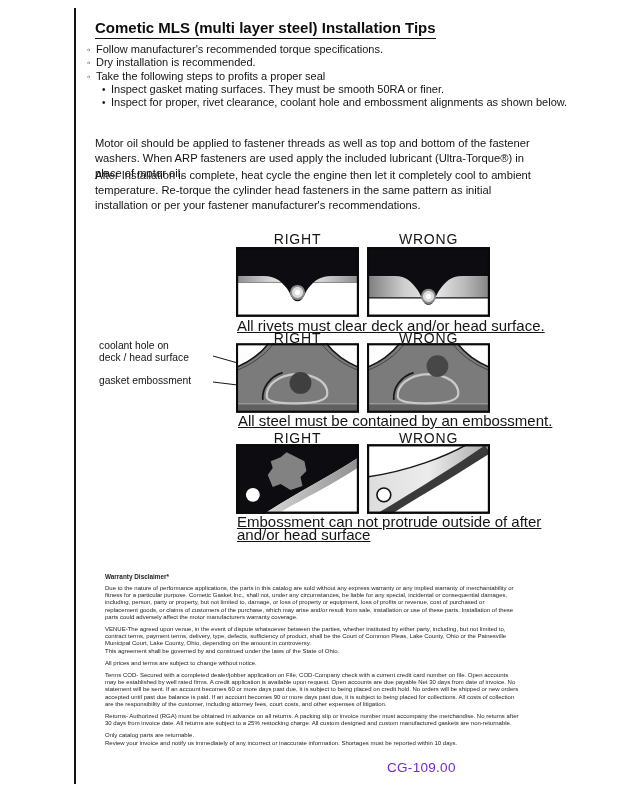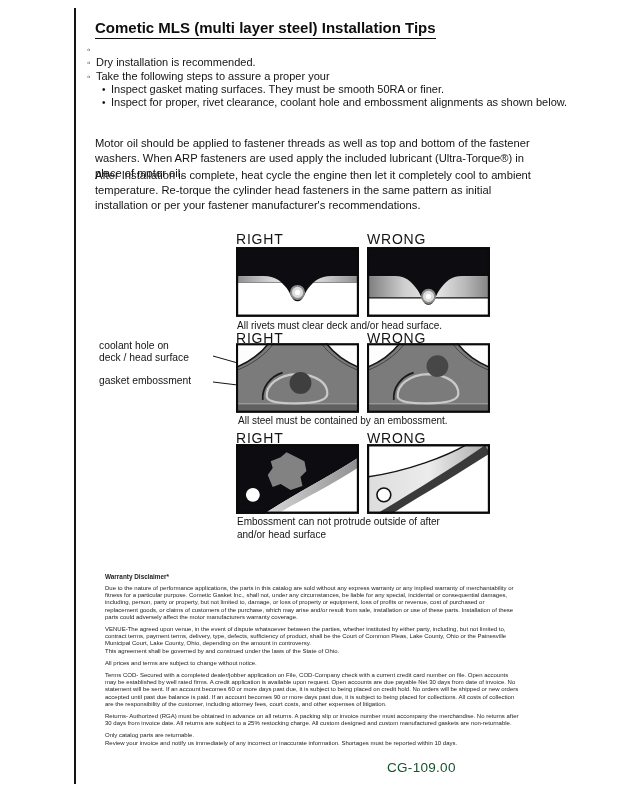--- a/index.html
+++ b/index.html
@@ -10,50 +10,51 @@
   .title{left:95px;top:19px;font-size:15px;font-weight:bold;color:#0e0e0e;
          border-bottom:1.6px solid #0e0e0e;padding-bottom:2px;white-space:nowrap;}
   .tips{left:87px;top:44px;font-size:11px;line-height:11.5px;color:#141414;}
   .brow{display:flex;margin-bottom:1.8px;}
   .brow .mk{width:9px;flex:none;font-size:10px;}
   .srow{display:flex;margin-left:15px;margin-bottom:1.8px;}
   .srow .mk{width:9px;flex:none;font-size:10px;}
   .dheading{left:95px;top:118px;font-size:13px;font-weight:bold;color:#0e0e0e;}
   .para{left:95px;width:436px;font-size:11.2px;line-height:15px;color:#141414;white-space:pre-line;}
   .p1{top:136px;} .p2{top:168px;} .pnote{top:211px;}
-  .figlabel{width:123px;font-size:14px;letter-spacing:0.8px;color:#141414;}
+  .figlabel{width:123px;text-align:center;font-size:14px;letter-spacing:0.8px;color:#141414;}
   .figbox{width:123px;height:70px;}
   .figbox svg{display:block;}
-  .caption{font-size:10px;line-height:12.6px;color:#141414;white-space:pre-line;}
+  .caption{font-size:15px;line-height:12.6px;color:#141414;white-space:pre-line;text-decoration:underline;}
   .ann{width:112px;text-align:left;font-size:10.3px;line-height:11.5px;color:#141414;white-space:pre-line;}
   .warranty{left:105px;top:573px;width:414px;color:#1c1c1c;}
   .warranty h4{margin:0 0 5px 0;font-size:6.4px;font-weight:bold;}
   .warranty p{margin:0 0 5px 0;font-size:6px;line-height:7.2px;white-space:pre-line;}
-  .pagenum{left:387px;top:760px;font-size:13.5px;letter-spacing:0.3px;color:#14532d;}
+  .pagenum{left:387px;top:760px;font-size:13.5px;letter-spacing:0.3px;color:#6d28d9;}
 </style>
 </head>
 <body>
 
 <div class="page">
 
   <div class="left-rule"></div>
 
   <div class="abs title">Cometic MLS (multi layer steel) Installation Tips</div>
 
   <div class="abs tips">
     <div class="brow">
       <span class="mk">◦</span>
+      <span>Follow manufacturer's recommended torque specifications.</span>
     </div>
     <div class="brow">
       <span class="mk">◦</span>
       <span>Dry installation is recommended.</span>
     </div>
     <div class="brow">
       <span class="mk">◦</span>
-      <span>Take the following steps to assure a proper your</span>
+      <span>Take the following steps to profits a proper seal</span>
     </div>
     <div class="srow">
       <span class="mk">•</span>
       <span>Inspect gasket mating surfaces.  They must be smooth 50RA or finer.</span>
     </div>
     <div class="srow">
       <span class="mk">•</span>
       <span>Inspect for proper, rivet clearance, coolant hole and embossment alignments as shown below.</span>
     </div>
   </div>

